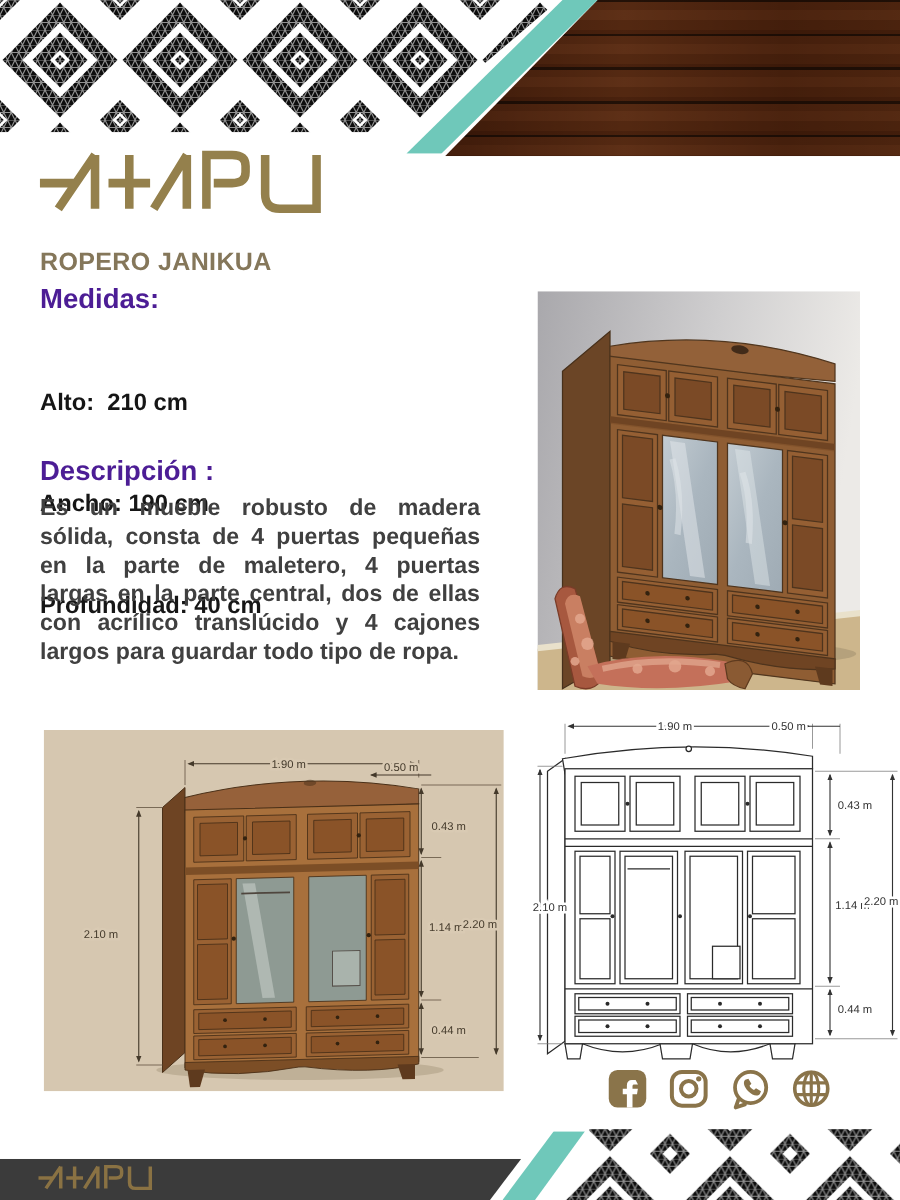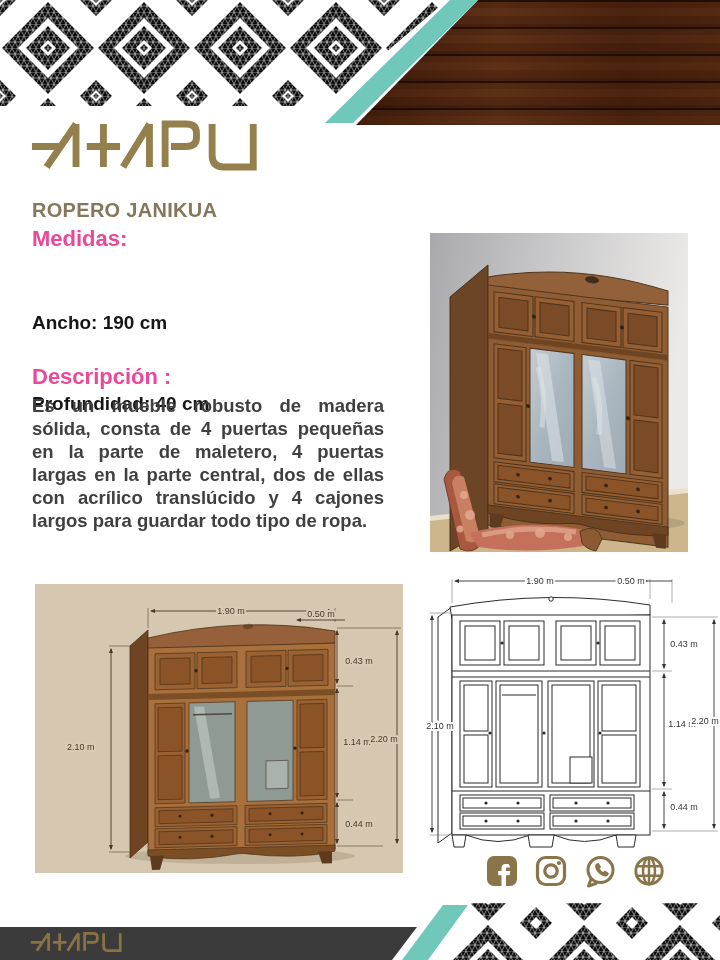--- a/index.html
+++ b/index.html
@@ -13,21 +13,21 @@
      clip-path:polygon(128px 0,156px 0,31px 123px,3px 123px);}
   .hdr-wood{left:352px;top:0;width:368px;height:125px;
      background:
        repeating-linear-gradient(180deg,#3a281a 0 2px,#8d6140 2px 8px,#9c7050 8px 16px,#8a5e3c 16px 24px,#7a4f30 24px 27px),
        linear-gradient(90deg,#6f4527,#9a6d49 40%,#7c5130 75%,#8a5f3b);
      background-blend-mode:multiply;
      clip-path:polygon(126px 0,368px 0,368px 125px,4px 125px);}
   .logo-main{left:30px;top:119px;}
   
   .t-title{left:32px;top:199px;font-size:20px;font-weight:bold;color:#85775A;letter-spacing:.3px;text-align:center;}
-  .t-gold{font-size:22px;font-weight:bold;color:#ec4899;}
+  .t-gold{font-size:22px;font-weight:bold;color:#4c1d95;}
   .t-medidas{left:32px;top:226px;}
   .t-specs{left:32px;top:255px;font-size:19px;line-height:27px;font-weight:bold;color:#161616;white-space:pre-wrap;}
   .t-desclabel{left:32px;top:364px;}
   .t-desc{left:32px;top:394px;width:352px;font-size:18.5px;line-height:23px;font-weight:bold;
           color:#404040;text-align:justify;}
   
   .photo{left:430px;top:233px;width:258px;height:319px;}
   .diag-left{left:35px;top:584px;width:368px;height:289px;}
   .diag-right{left:420px;top:563px;width:300px;height:290px;}
   
@@ -87,20 +87,21 @@
   <div class="abs hdr-wood"></div>
   <div class="abs hdr-teal"></div>
 
   <svg class="abs logo-main" width="235" height="53" viewBox="0 0 240 52" role="img" aria-label="ATAPU">
     <use href="#logoShape" stroke="#94804C"></use>
   </svg>
 
   <div class="abs t-title">ROPERO JANIKUA</div>
   <div class="abs t-gold t-medidas">Medidas:</div>
   <div class="abs t-specs">
+    <div>Alto:  210 cm</div>
     <div>Ancho: 190 cm</div>
     <div>Profundidad: 40 cm</div>
   </div>
   <div class="abs t-gold t-desclabel">Descripción :</div>
   <div class="abs t-desc">Es un mueble robusto de madera sólida, consta de 4 puertas pequeñas en la parte de maletero, 4 puertas largas en la parte central, dos de ellas con acrílico translúcido y 4 cajones largos para guardar todo tipo de ropa.</div>
 
   <svg class="abs photo" viewBox="0 0 258 319" role="img">
     <defs>
       <linearGradient id="wallg" x1="0" y1="0" x2="1" y2="0.2">
         <stop offset="0" stop-color="#a9a8ac"></stop>

